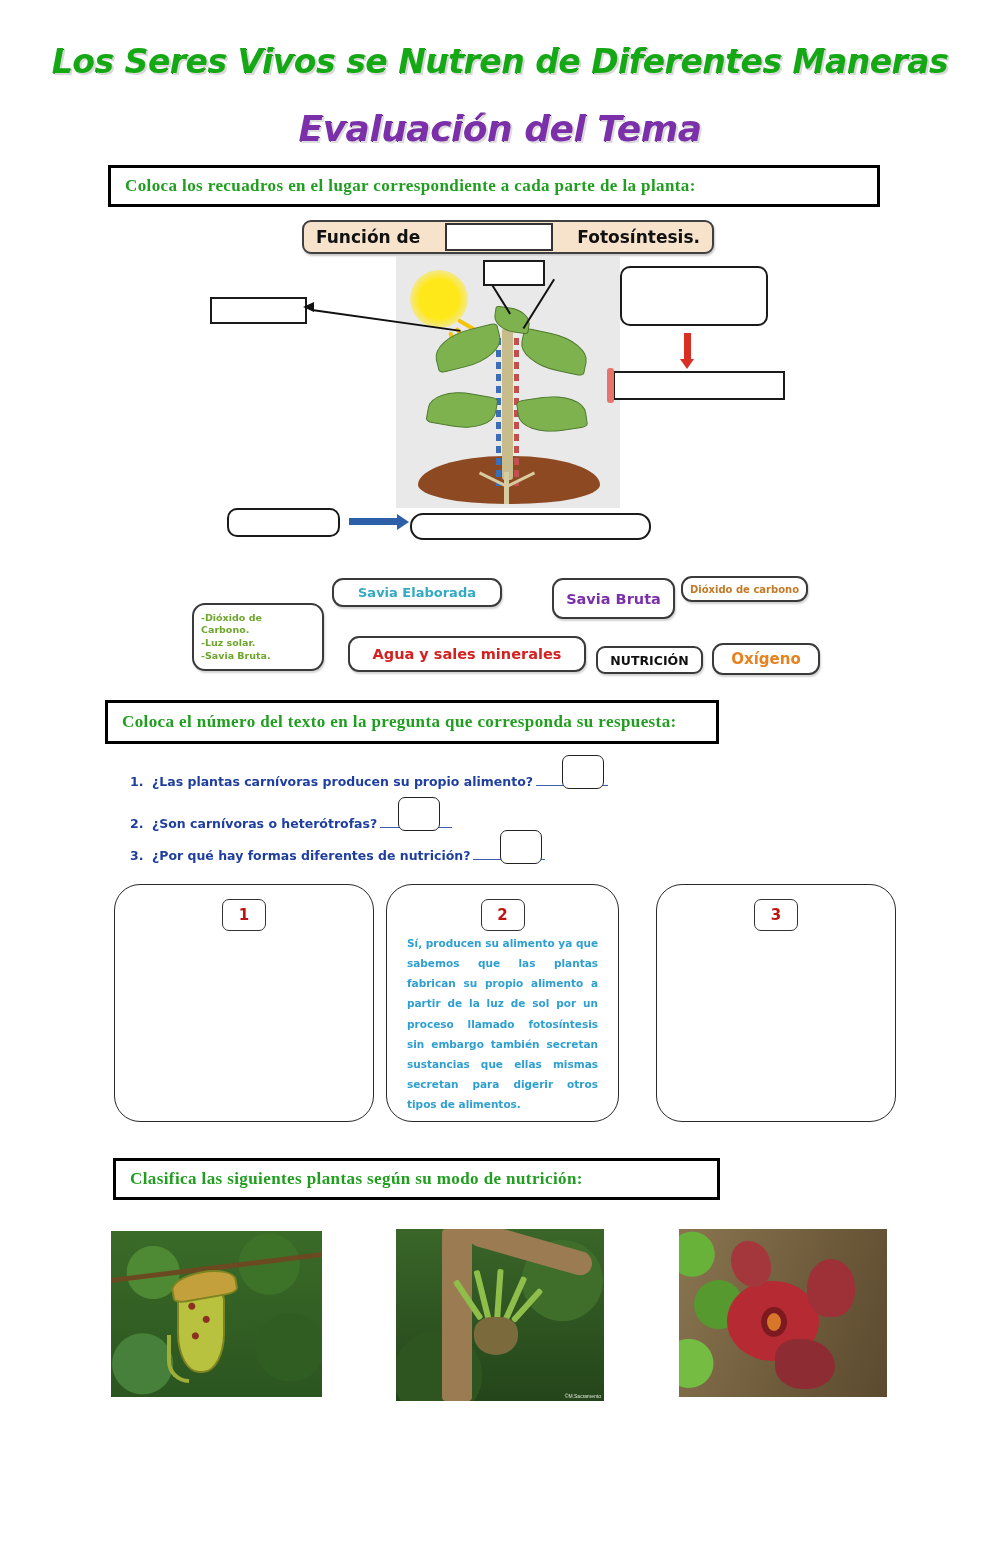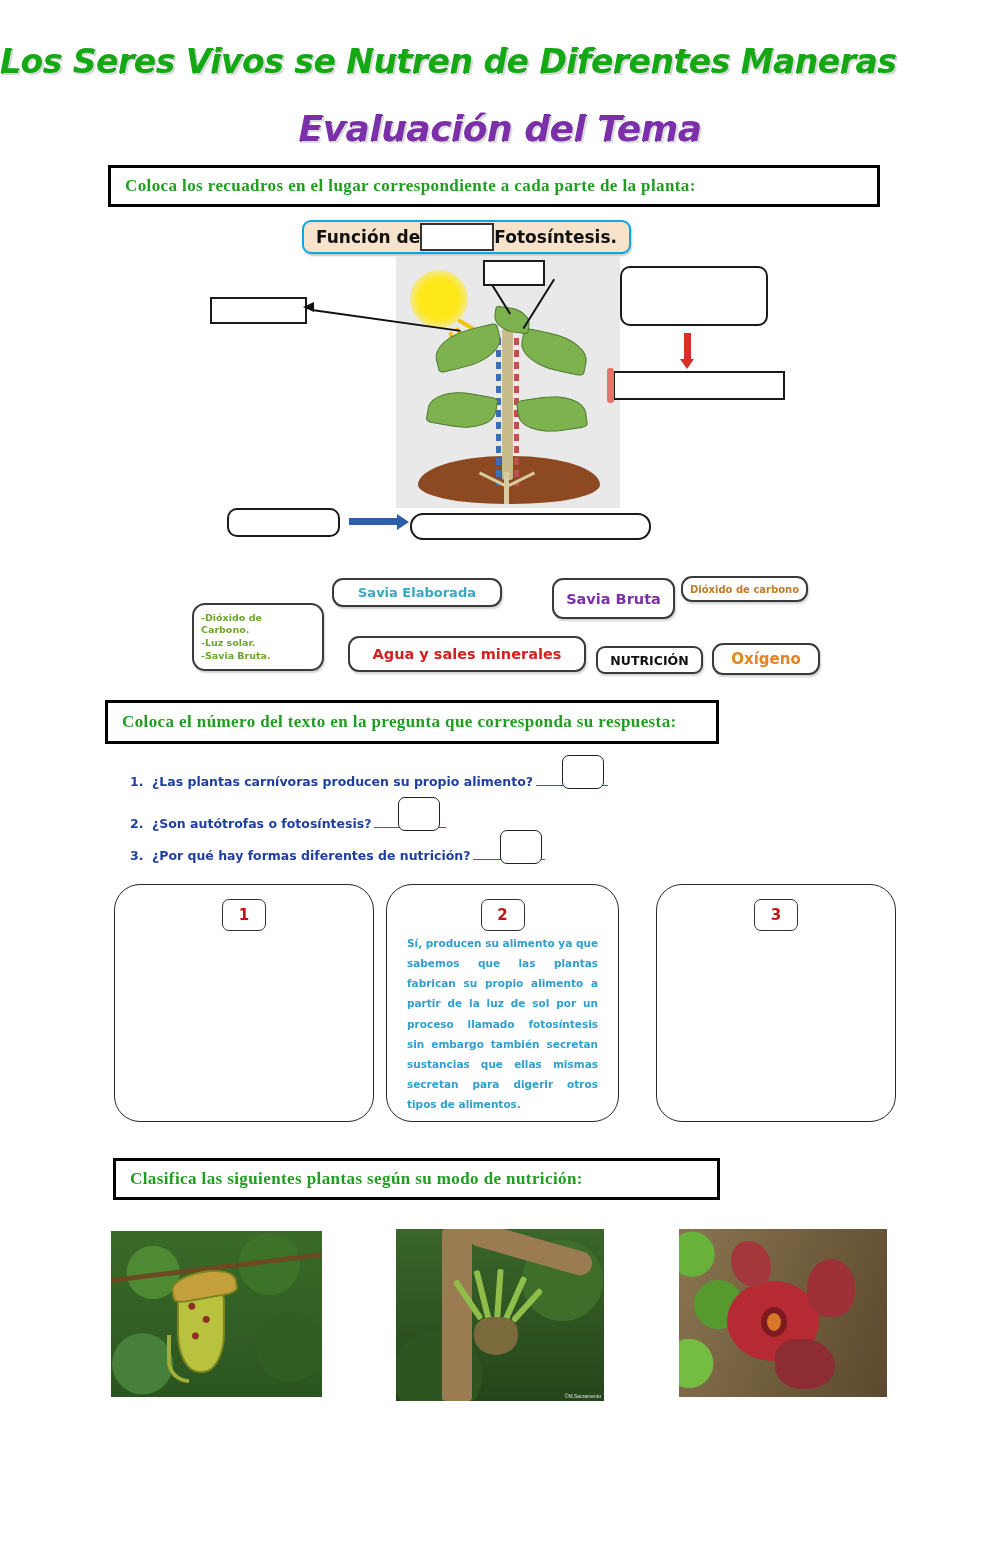--- a/index.html
+++ b/index.html
@@ -4,21 +4,21 @@
 <style>
   html,body{margin:0;padding:0;background:#ffffff;}
   body{
     width:1000px;height:1543px;position:relative;overflow:hidden;
     font-family:"Liberation Sans",sans-serif;
   }
   .abs{position:absolute;}
 
   
   #title-main{
-    left:0;top:42px;width:1000px;text-align:left;
+    left:0;top:42px;width:1000px;text-align:center;
     font-family:"DejaVu Sans",sans-serif;
     font-size:33px;font-weight:bold;font-style:italic;
     letter-spacing:-0.5px;
     color:#14a814;
     text-shadow:2px 2px 0 #d8d8d8, 1px 1px 0 #0c7a0c;
     white-space:nowrap;
   }
   #title-sub{
     left:0;top:108px;width:1000px;text-align:center;
     font-family:"DejaVu Sans",sans-serif;
@@ -39,22 +39,22 @@
     font-family:Liberation Serif, serif;
     font-size:17px;font-weight:bold;color:#1f9e1f;
     letter-spacing:0.4px;white-space:nowrap;
   }
   #banner-1{left:108px;top:165px;width:772px;height:42px;}
   #banner-2{left:105px;top:700px;width:614px;height:44px;}
   #banner-3{left:113px;top:1158px;width:607px;height:42px;}
 
   
   #func-bar{
-    left:302px;top:220px;width:329px;height:34px;
-    background:#f7e3cc;border:2px solid #0ea5e9;border-radius:9px;
+    left:302px;top:220px;width:412px;height:34px;
+    background:#f7e3cc;border:2px solid #404040;border-radius:9px;
     display:flex;align-items:center;justify-content:space-between;
     padding:0 12px;box-sizing:border-box;
     box-shadow:1px 2px 2px rgba(0,0,0,.22);
   }
   #func-bar .lbl{
     font-family:"DejaVu Sans",sans-serif;
     font-size:17px;font-weight:bold;color:#111;white-space:nowrap;
   }
   #func-bar .slot{
     width:104px;height:24px;background:#fff;border:2px solid #333;
@@ -252,21 +252,21 @@
   <span>Coloca el número del texto en la pregunta que corresponda su respuesta:</span>
 </div>
 
 <div class="q-row" id="q1">
   <span class="num">1.</span>
   <span class="qtext">¿Las plantas carnívoras producen su propio alimento?</span>
   <span class="blank"></span>
 </div>
 <div class="q-row" id="q2">
   <span class="num">2.</span>
-  <span class="qtext">¿Son autótrofas o fotosíntesis?</span>
+  <span class="qtext">¿Son carnívoras o heterótrofas?</span>
   <span class="blank"></span>
 </div>
 <div class="q-row" id="q3">
   <span class="num">3.</span>
   <span class="qtext">¿Por qué hay formas diferentes de nutrición?</span>
   <span class="blank"></span>
 </div>
 
 <div class="ansbox" id="ab1"></div>
 <div class="ansbox" id="ab2"></div>

